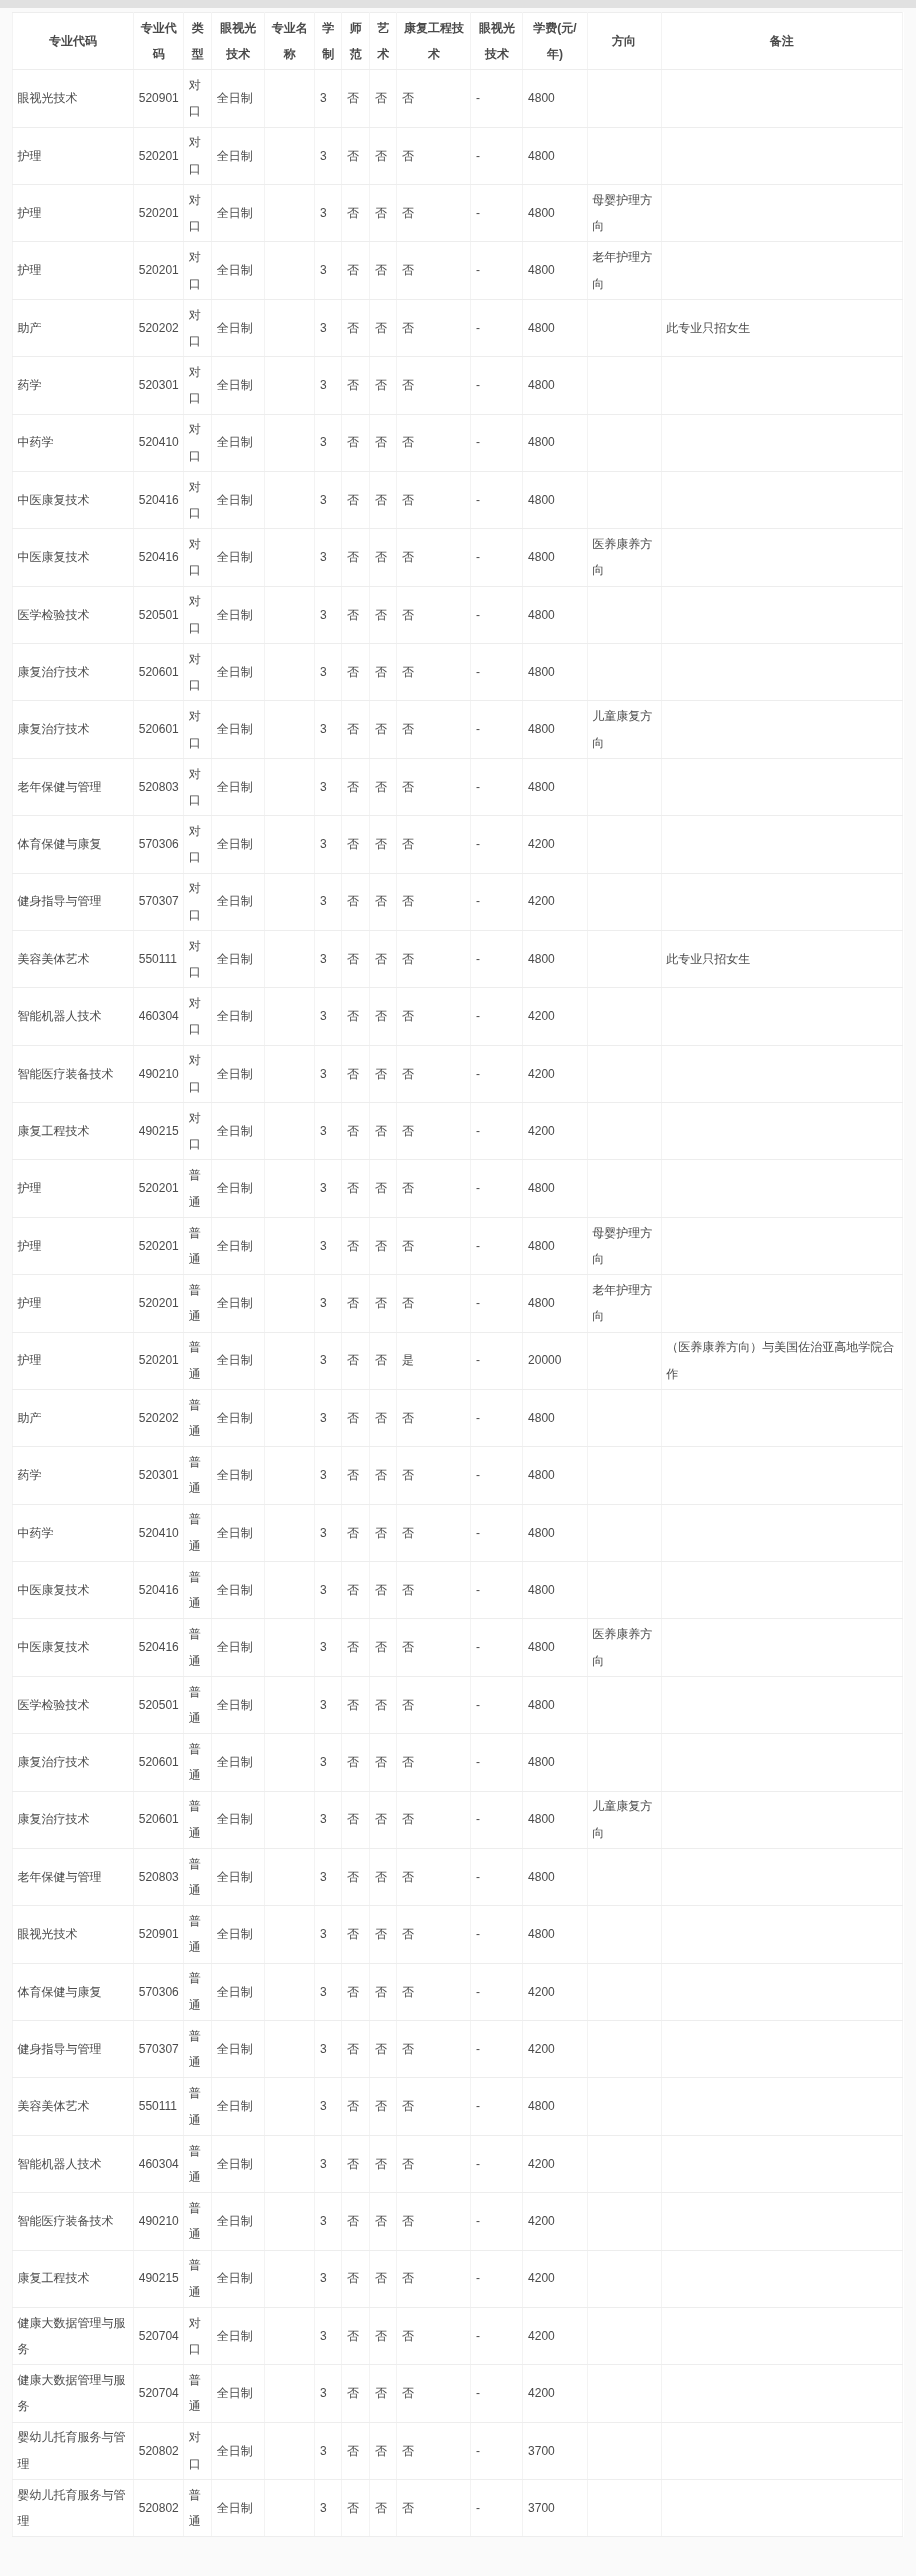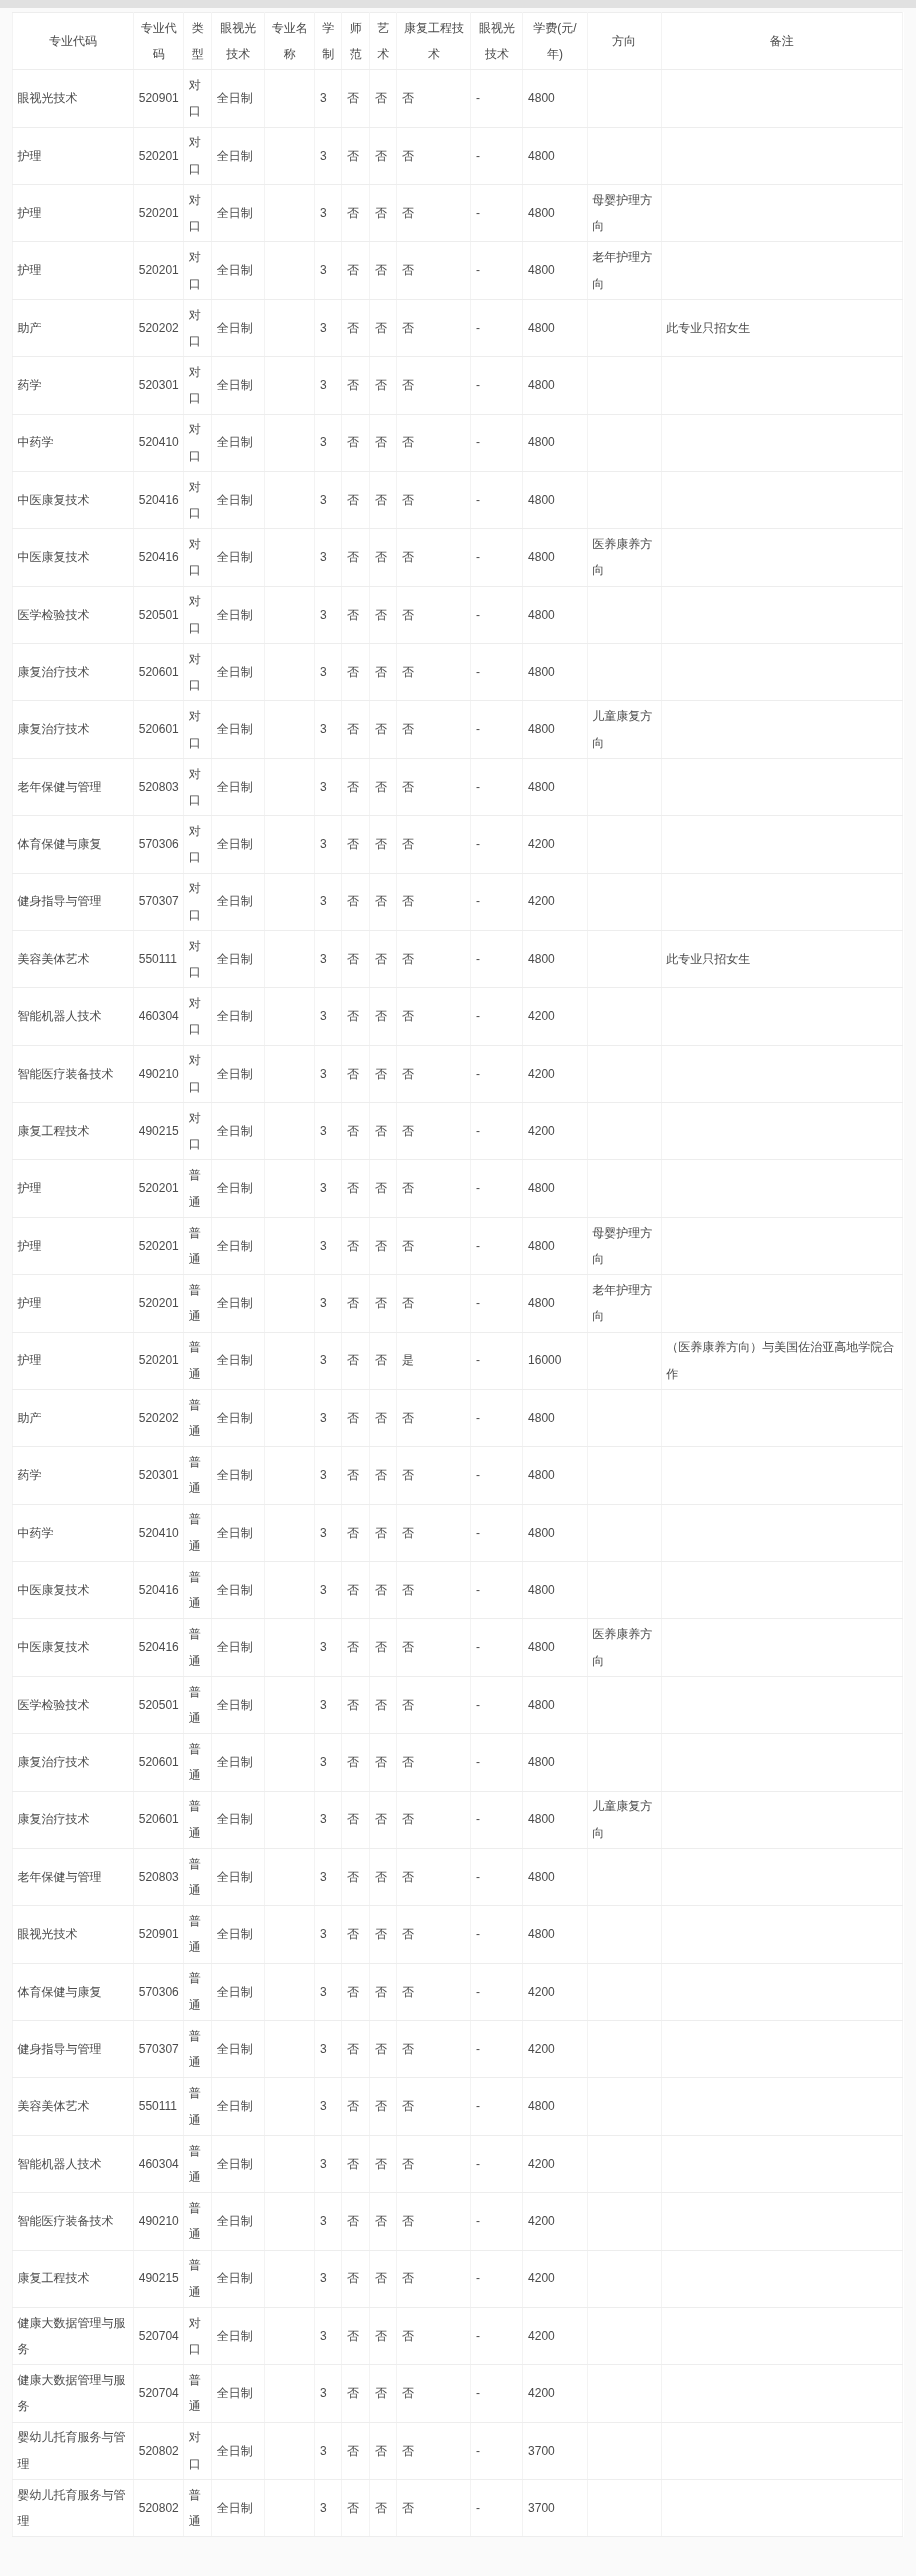--- a/index.html
+++ b/index.html
@@ -34,20 +34,21 @@
     line-height: 2.2;
     word-break: break-all;
     vertical-align: middle;
     box-sizing: border-box;
   }
   table.plan th {
     text-align: center;
     padding: 1.8px 5.5px;
     height: 57px;
     color: #4a4a4a;
+    font-weight: bold;
   }
   table.plan td {
     text-align: left;
     padding: 1.8px 2.7px 1.8px 4.6px;
     height: 57px;
   }
   
   col.c-name   { width: 121px; }
   col.c-code   { width: 50px; }
   col.c-type   { width: 28px; }
@@ -436,21 +437,21 @@
     <td>护理</td>
     <td>520201</td>
     <td>普通</td>
     <td>全日制</td>
     <td></td>
     <td>3</td>
     <td>否</td>
     <td>否</td>
     <td>是</td>
     <td>-</td>
-    <td>16000</td>
+    <td>20000</td>
     <td></td>
     <td>（医养康养方向）与美国佐治亚高地学院合作</td>
   </tr>
           <tr>
     <td>助产</td>
     <td>520202</td>
     <td>普通</td>
     <td>全日制</td>
     <td></td>
     <td>3</td>

